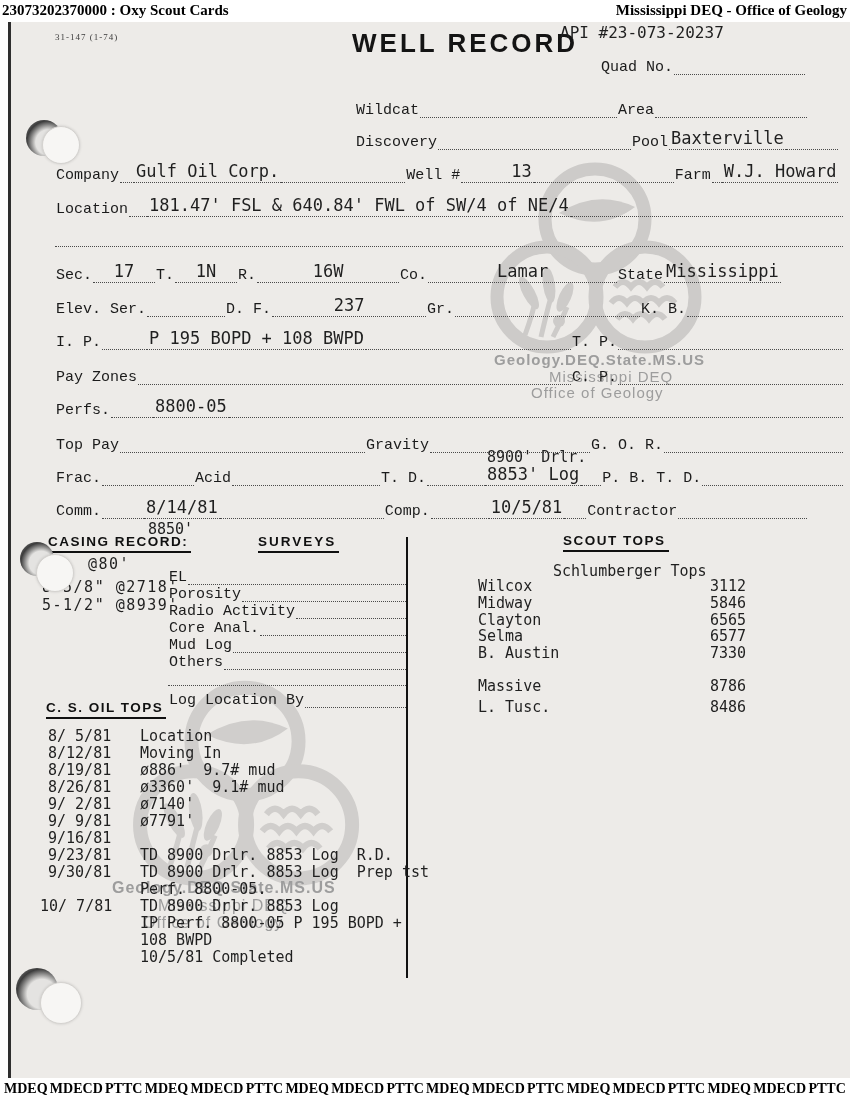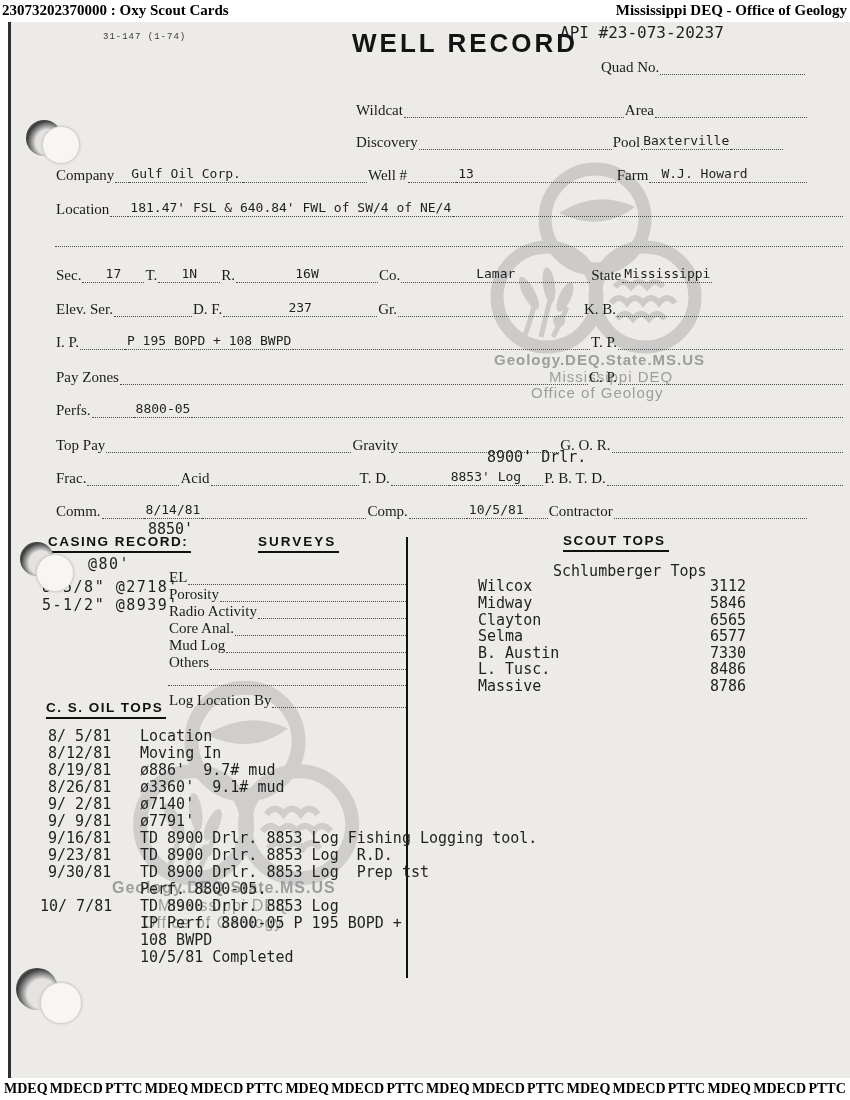--- a/index.html
+++ b/index.html
@@ -4,30 +4,30 @@
 <style>
   html,body{margin:0;padding:0;background:#fff;}
   #page{position:relative;width:850px;height:1100px;overflow:hidden;background:#fff;}
   .strip{position:absolute;left:0;width:850px;background:#ffffff;font-family:"Liberation Serif",serif;font-weight:bold;color:#000;}
   #strip-top{top:0;height:22px;font-size:15px;}
   #strip-top .lefttxt{position:absolute;left:2px;top:2px;}
   #strip-top .righttxt{position:absolute;right:3px;top:2px;margin-left:32px;}
   #strip-bottom{top:1078px;height:22px;display:flex;align-items:center;justify-content:space-between;padding:0 4px;box-sizing:border-box;font-size:14px;}
   #scan{position:absolute;left:8px;top:22px;width:842px;height:1056px;background:#edebe8;border-left:3px solid #2e2e2e;box-sizing:border-box;}
   .row{position:absolute;display:flex;align-items:flex-end;height:20px;}
-  .lbl{font-family:Liberation Serif, serif;font-size:15px;color:#1b1b1b;white-space:pre;line-height:1;flex:0 0 auto;padding:0 1px;}
+  .lbl{font-family:Liberation Mono, monospace;font-size:15px;color:#1b1b1b;white-space:pre;line-height:1;flex:0 0 auto;padding:0 1px;}
   .dots{flex:0 0 auto;border-bottom:1.5px dotted #4a4a4a;height:2px;}
   .dfx{flex:1 1 auto;}
-  .val{font-family:"DejaVu Sans Mono","Liberation Mono",monospace;font-size:13px;color:#1f1f1f;white-space:pre;line-height:1.1;flex:0 0 auto;border-bottom:1.5px dotted #4a4a4a;padding:0 2px 1px 2px;}
+  .val{font-family:"DejaVu Sans Mono","Liberation Mono",monospace;font-size:17px;color:#1f1f1f;white-space:pre;line-height:1.1;flex:0 0 auto;border-bottom:1.5px dotted #4a4a4a;padding:0 2px 1px 2px;}
   .seg{border-bottom:1.5px dotted #4a4a4a;text-align:center;}
   .hr-dotted{position:absolute;height:0;border-bottom:1.5px dotted #4a4a4a;}
   .mono-abs{position:absolute;font-family:"DejaVu Sans Mono","Liberation Mono",monospace;font-size:15px;color:#1f1f1f;white-space:pre;line-height:1.1;}
   .sec-h{position:absolute;font-family:"Liberation Sans",sans-serif;font-weight:bold;font-size:13.5px;letter-spacing:1.5px;color:#101010;border-bottom:2px solid #101010;padding:0 3px 2px 0;white-space:pre;}
   .title{position:absolute;font-family:"Liberation Sans",sans-serif;font-weight:bold;font-size:26px;letter-spacing:3px;color:#141414;white-space:pre;}
-  .formno{position:absolute;font-family:Liberation Mono, monospace;font-size:9px;letter-spacing:1px;color:#3a3a3a;white-space:pre;margin-left:48px;}
+  .formno{position:absolute;font-family:Liberation Serif, serif;font-size:9px;letter-spacing:1px;color:#3a3a3a;white-space:pre;}
   .scout-row{position:absolute;display:flex;font-family:"DejaVu Sans Mono","Liberation Mono",monospace;font-size:15px;color:#1f1f1f;white-space:pre;line-height:17px;}
   .scout-row .sp{flex:1 1 auto;}
   .wm-text{position:absolute;font-family:"Liberation Sans",sans-serif;color:#9d9d9d;white-space:pre;letter-spacing:1px;line-height:1;}
   .hole-dark{position:absolute;border-radius:50%;background:radial-gradient(circle at 62% 62%, #e4e3e1 40%, #3c3c3c 68%, #8c8c8c 100%);}
   .hole-white{position:absolute;border-radius:50%;background:#f7f6f4;border:1px solid #d5d3d0;box-shadow:0 0 3px rgba(0,0,0,0.15);}
   .divider-v{position:absolute;width:2px;background:#111;}
   svg.wm{position:absolute;}
 </style>
 </head>
 <body>
@@ -277,21 +277,21 @@
   </div>
   <div class="scout-row" style="left:478px;top:612px;width:268px;">
     <span>Clayton</span><span class="sp"></span><span>6565</span>
   </div>
   <div class="scout-row" style="left:478px;top:628px;width:268px;">
     <span>Selma</span><span class="sp"></span><span>6577</span>
   </div>
   <div class="scout-row" style="left:478px;top:645px;width:268px;">
     <span>B. Austin</span><span class="sp"></span><span>7330</span>
   </div>
-  <div class="scout-row" style="left:478px;top:661px;width:268px;">
+  <div class="scout-row" style="left:478px;top:699px;width:268px;">
     <span>L. Tusc.</span><span class="sp"></span><span>8486</span>
   </div>
   <div class="scout-row" style="left:478px;top:678px;width:268px;">
     <span>Massive</span><span class="sp"></span><span>8786</span>
   </div>
 
   <div class="sec-h" style="left:46px;top:700px;">C. S. OIL TOPS</div>
 
   <div class="mono-abs" style="left:48px;top:728px;">8/ 5/81</div>
   <div class="mono-abs" style="left:140px;top:728px;">Location</div>
@@ -299,21 +299,20 @@
   <div class="mono-abs" style="left:140px;top:745px;">Moving In</div>
   <div class="mono-abs" style="left:48px;top:762px;">8/19/81</div>
   <div class="mono-abs" style="left:140px;top:762px;">ø886'  9.7# mud</div>
   <div class="mono-abs" style="left:48px;top:779px;">8/26/81</div>
   <div class="mono-abs" style="left:140px;top:779px;">ø3360'  9.1# mud</div>
   <div class="mono-abs" style="left:48px;top:796px;">9/ 2/81</div>
   <div class="mono-abs" style="left:140px;top:796px;">ø7140'</div>
   <div class="mono-abs" style="left:48px;top:813px;">9/ 9/81</div>
   <div class="mono-abs" style="left:140px;top:813px;">ø7791'</div>
   <div class="mono-abs" style="left:48px;top:830px;">9/16/81</div>
-  <div class="mono-abs" style="left:140px;top:830px;">TD 8900 Drlr. 8853 Log Fishing Logging tool.</div>
   <div class="mono-abs" style="left:48px;top:847px;">9/23/81</div>
   <div class="mono-abs" style="left:140px;top:847px;">TD 8900 Drlr. 8853 Log  R.D.</div>
   <div class="mono-abs" style="left:48px;top:864px;">9/30/81</div>
   <div class="mono-abs" style="left:140px;top:864px;">TD 8900 Drlr. 8853 Log  Prep tst</div>
   <div class="mono-abs" style="left:140px;top:881px;">Perf. 8800-05.</div>
   <div class="mono-abs" style="left:40px;top:898px;">10/ 7/81</div>
   <div class="mono-abs" style="left:140px;top:898px;">TD 8900 Drlr. 8853 Log</div>
   <div class="mono-abs" style="left:140px;top:915px;">IP Perf. 8800-05 P 195 BOPD +</div>
   <div class="mono-abs" style="left:140px;top:932px;">108 BWPD</div>
   <div class="mono-abs" style="left:140px;top:949px;">10/5/81 Completed</div>

